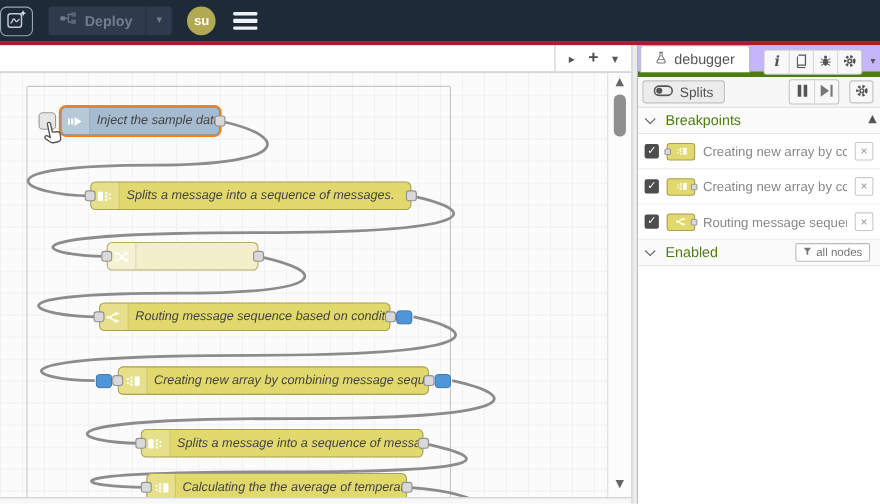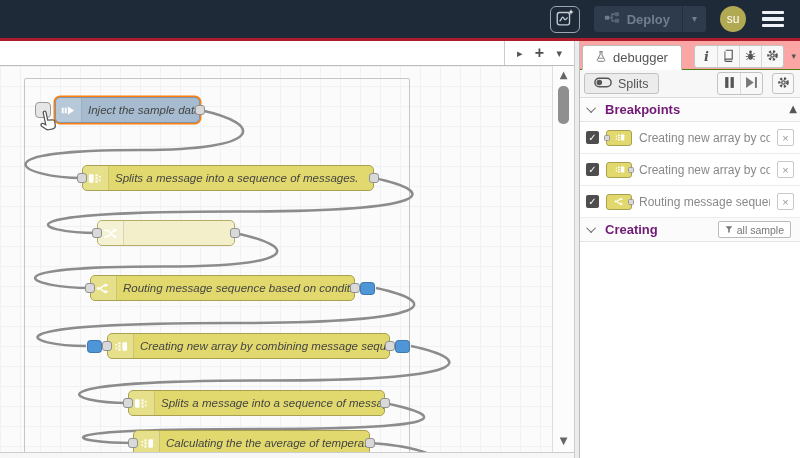--- a/index.html
+++ b/index.html
@@ -6,30 +6,30 @@
     --header-bg:#1e2a38; --red:#ad1c2a; --orange:#ff7f0e; --blue:#4f96d8;
     --wire:#8c8c8c; --avatar:#b2a953; --grid:#eef1f6;
   }
   *{box-sizing:border-box; margin:0; padding:0;}
   html,body{width:800px;height:458px;overflow:hidden;}
   body{font-family:"Liberation Sans",sans-serif;position:relative;background:#fff;cursor:default;}
   .tri{font-family:"DejaVu Sans",sans-serif;line-height:1;}
 
   
   #app-header{position:absolute;top:0;left:0;right:0;height:38px;background:var(--header-bg);
-    display:flex;align-items:center;justify-content:flex-end;gap:14px;padding-right:14px;z-index:20;}
+    display:flex;align-items:center;justify-content:flex-start;gap:14px;padding-right:14px;z-index:20;}
   .ai-btn{width:30px;height:27px;border:1.5px solid #9ba6b3;border-radius:6px;background:transparent;
     display:flex;align-items:center;justify-content:center;}
   .deploy-btn{height:26px;background:#2e3b4c;border-radius:3px;display:flex;align-items:center;color:#7b8796;}
   .deploy-main{display:flex;align-items:center;gap:7px;padding:0 12px 0 10px;}
   .deploy-label{font-size:13px;font-weight:bold;color:#717e8f;}
   .deploy-caret{width:24px;height:26px;display:flex;align-items:center;justify-content:center;
     border-left:1px solid #232f3e;color:#717e8f;font-size:10px;}
   .avatar{width:26px;height:26px;border-radius:50%;background:var(--avatar);color:#fff;
-    display:flex;align-items:center;justify-content:center;font-size:12px;font-weight:normal;}
+    display:flex;align-items:center;justify-content:center;font-size:12px;font-weight:bold;}
   .menu-btn{display:flex;flex-direction:column;gap:3px;background:transparent;border:none;padding:4px 2px;}
   .menu-btn span{display:block;width:22px;height:3.5px;background:#eef1f5;border-radius:1px;}
 
   #redline{position:absolute;top:38px;left:0;right:0;height:3px;background:var(--red);z-index:21;}
 
   
   #tabbar{position:absolute;top:41px;left:0;width:574px;height:25px;background:#fff;border-bottom:1px solid #bbb;z-index:10;}
   .tb-actions{position:absolute;right:0;top:0;bottom:0;width:70px;border-left:1px solid #ccc;
     display:flex;align-items:center;justify-content:space-around;padding:0 5px;}
   .tb-btn{background:none;border:none;color:#555;font-size:11px;display:flex;align-items:center;justify-content:center;width:18px;height:18px;}
@@ -56,38 +56,38 @@
   
   #canvas-scroll{position:absolute;left:552px;top:66px;width:22px;height:386px;background:#fcfcfc;border-left:1px solid #ddd;z-index:9;}
   .sc-up{position:absolute;top:4px;left:0;right:0;text-align:center;color:#666;font-size:10px;}
   .sc-down{position:absolute;bottom:6px;left:0;right:0;text-align:center;color:#666;font-size:10px;}
   .sc-thumb{position:absolute;left:5px;top:20px;width:11px;height:38px;background:#8f8f8f;border-radius:5px;}
   #hstrip{position:absolute;left:0;top:452px;width:574px;height:6px;background:#f7f7f7;border-top:1px solid #ccc;z-index:9;}
 
   
   #splitter{position:absolute;left:574px;top:41px;width:6px;bottom:0;background:#ececec;border-left:1px solid #ccc;border-right:1px solid #bbb;z-index:11;}
   #sidebar{position:absolute;left:580px;top:41px;right:0;bottom:0;background:#fff;z-index:10;}
-  .sb-tabstrip{position:relative;height:29px;background:#fca5a5;border-bottom:1px solid #4d7c0f;}
+  .sb-tabstrip{position:relative;height:29px;background:#c4b5fd;border-bottom:5px solid #4d7c0f;}
   .sb-tab{position:absolute;left:2px;bottom:-1px;height:25px;background:#fff;border:1px solid #bbb;border-bottom:1px solid #fff;
     border-radius:3px 3px 0 0;display:flex;align-items:center;gap:6px;padding:0 12px;font-size:13px;color:#555;min-width:100px;}
   .sb-tools{position:absolute;right:4px;top:4px;display:flex;align-items:center;}
   .btn-group{display:flex;border:1px solid #c3c3c3;border-radius:3px;overflow:hidden;background:#f8f8f8;}
   .ibtn{width:22px;height:21px;display:flex;align-items:center;justify-content:center;border:none;background:transparent;border-left:1px solid #d8d8d8;}
   .btn-group .ibtn:first-child{border-left:none;}
   .ibtn svg{width:13px;height:13px;}
   .info-i{font-family:"DejaVu Serif",serif;font-weight:bold;font-style:italic;font-size:13px;color:#555;}
   .sb-chevron{margin-left:7px;color:#555;font-size:9px;}
 
   .sb-toolbar{height:28px;background:#f7f7f7;border-bottom:1px solid #ddd;display:flex;align-items:center;padding:0 4px;gap:4px;}
   .enabled-btn{display:flex;align-items:center;gap:6px;background:#ececec;border:1px solid #c2c2c2;border-radius:3px;height:21px;padding:0 9px;font-size:12.5px;color:#555;}
   .sb-spacer{flex:1;}
   .gear-solo{border:1px solid #c3c3c3;border-radius:3px;background:#f8f8f8;margin-left:5px;margin-right:2px;width:22px;height:21px;display:flex;align-items:center;justify-content:center;}
 
   .section-h{height:24px;display:flex;align-items:center;gap:9px;padding:0 9px;background:#fbfbfb;border-bottom:1px solid #e3e3e3;}
-  .section-title{font-weight:bold;font-size:13px;color:#701a75;}
+  .section-title{font-weight:normal;font-size:13px;color:#4d7c0f;}
   .chev{width:7px;height:7px;border-left:1.5px solid #666;border-bottom:1.5px solid #666;transform:rotate(-45deg) translateY(-2px);}
   .filter-chip{display:flex;align-items:center;gap:4px;border:1px solid #bbb;border-radius:2px;background:#fff;height:17px;padding:0 6px;
     font-size:10.5px;color:#777;margin-left:auto;}
 
   .bp-row{height:32px;display:flex;align-items:center;padding:0 6px;border-bottom:1px solid #ececec;gap:7px;background:#fff;}
   .bp-check{width:13px;height:13px;background:#4d4d4d;border-radius:2px;color:#fff;font-size:10px;line-height:13px;text-align:center;
     font-family:"DejaVu Sans",sans-serif;flex:0 0 13px;}
   .mini-node{position:relative;width:26px;height:16px;border-radius:3px;background:#e2d96e;border:1px solid #a9a050;
     display:flex;align-items:center;justify-content:center;flex:0 0 26px;}
   .mini-node svg{width:11px;height:11px;}
@@ -411,25 +411,25 @@
           </svg>
           <div class="mini-port right"></div>
         </div>
         <span class="bp-label">Routing message sequence based on condition</span>
         <button class="bp-x">×</button>
       </div>
     </div>
 
   <div class="section-h">
     <span class="chev"></span>
-    <span class="section-title">Creating</span>
+    <span class="section-title">Enabled</span>
     <button class="filter-chip">
       <span>
         <svg width="8" height="9" viewBox="0 0 12 12">
             <path d="M1 1h10L7.2 5.8v4.4L4.8 11V5.8z" fill="#777"></path>
           </svg>
       </span>
-      <span>all sample</span>
+      <span>all nodes</span>
     </button>
   </div>
 
   <div class="sb-scrollup tri">▲</div>
 </aside>
 
 </body></html>

